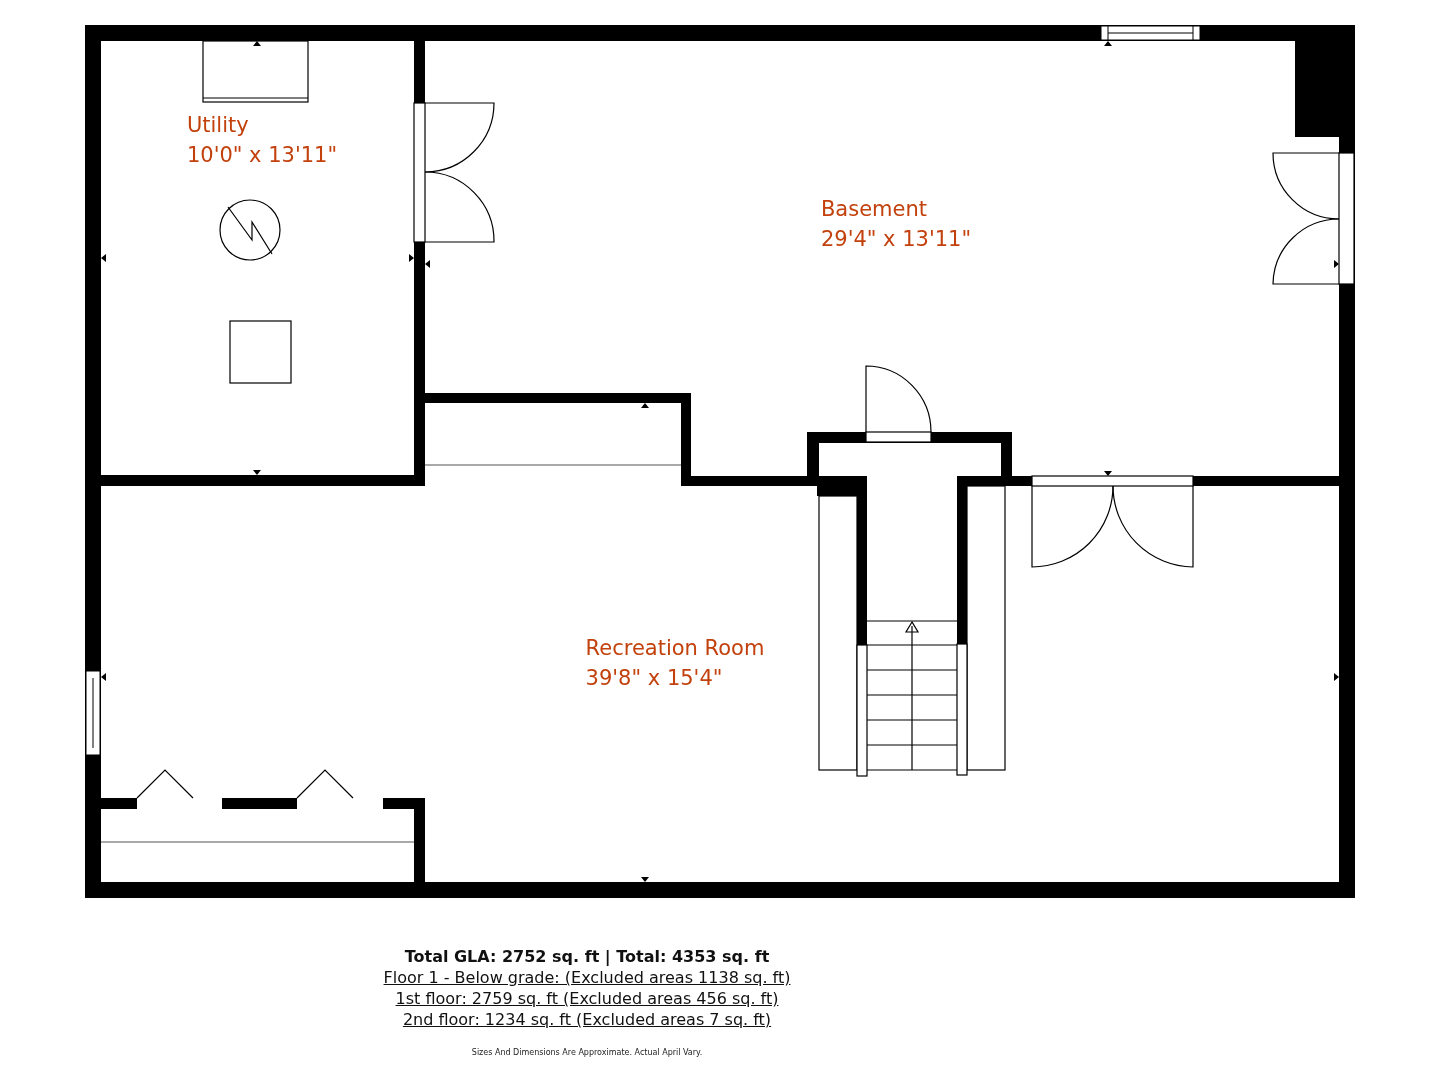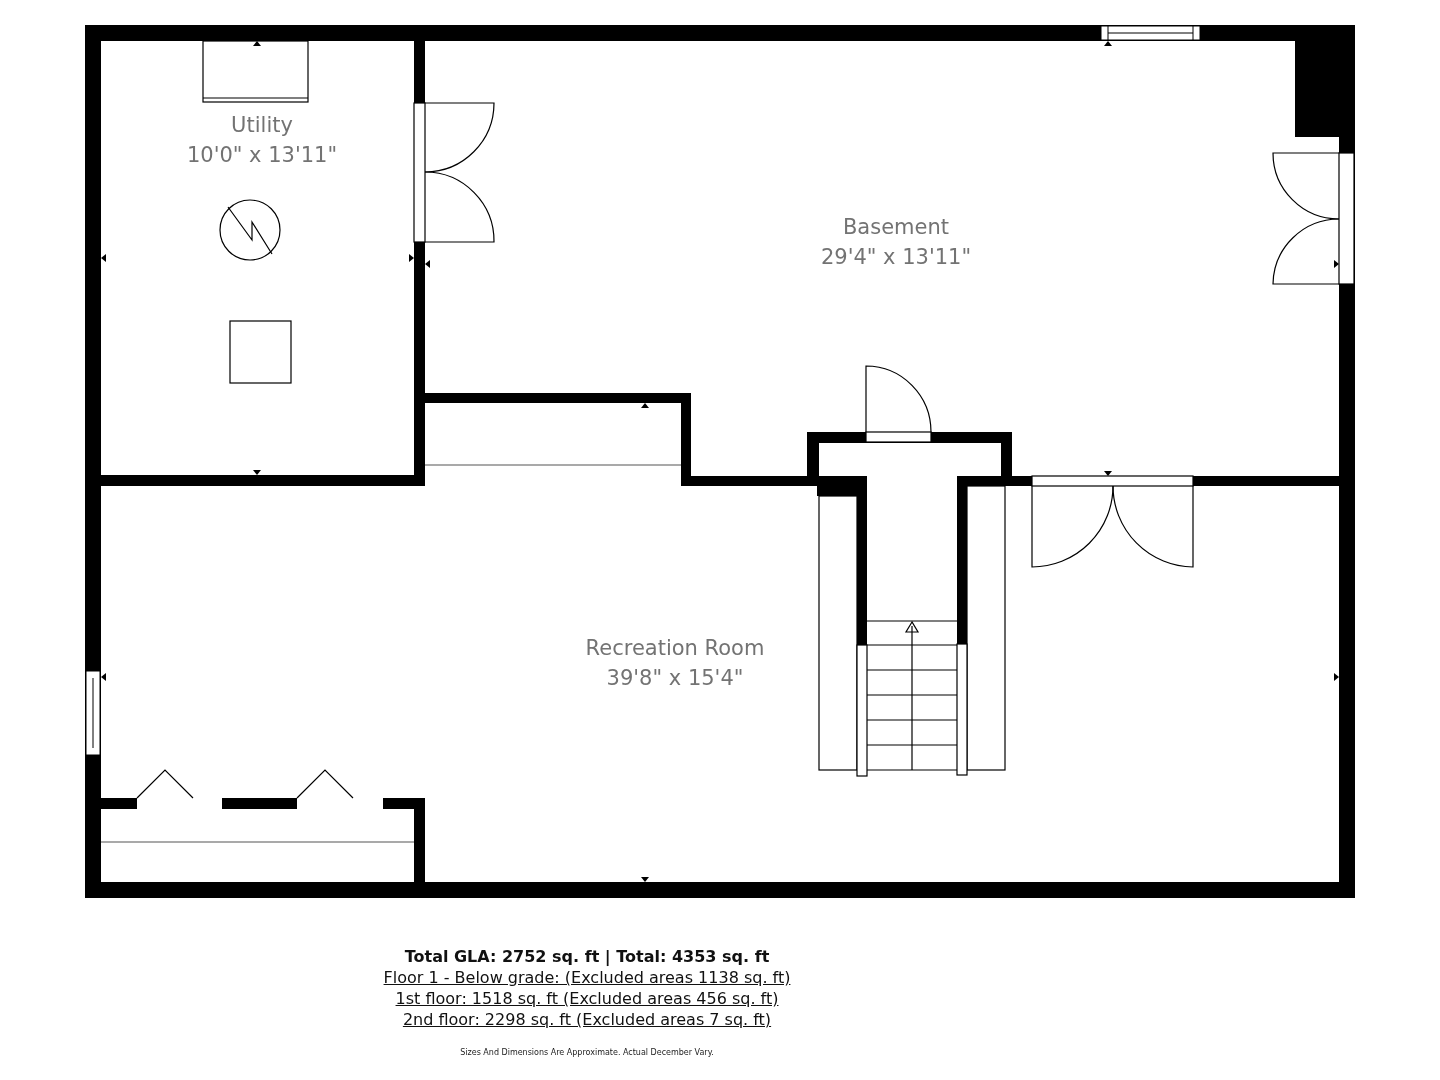--- a/index.html
+++ b/index.html
@@ -1,20 +1,20 @@
 <!DOCTYPE html>
 <html><head>
   <meta charset="utf-8">
   <style>
     html, body { margin: 0; padding: 0; background: #ffffff; }
     body { width: 1440px; height: 1080px; position: relative; overflow: hidden;
            font-family: "DejaVu Sans", sans-serif; color: #000; }
     #plan { position: absolute; left: 0; top: 0; width: 1440px; height: 1080px; }
-    .room-label { position: absolute; text-align: center; transform: translateX(-50%);
-                  font-size: 21px; line-height: 30px; color: #737373; white-space: nowrap; }
+    .room-label { position: absolute; text-align: left; transform: translateX(-50%);
+                  font-size: 21px; line-height: 30px; color: #c2410c; white-space: nowrap; }
     .summary { position: absolute; left: 0; width: 1174px; top: 946px; text-align: center;
                color: #111; }
     .summary .total { font-weight: bold; font-size: 16px; line-height: 21px; }
     .summary .line { font-size: 16px; line-height: 21px; text-decoration: underline; }
     .summary .disclaimer { font-size: 8px; margin-top: 18px; color: #222; }
   </style>
 </head>
 <body>
 
 <svg id="plan" viewBox="0 0 1440 1080" xmlns="http://www.w3.org/2000/svg">
@@ -136,28 +136,28 @@
     <polygon points="101,677 106,673 106,681"></polygon>
     <polygon points="1339,677 1334,673 1334,681"></polygon>
     <polygon points="645,882 641,877 649,877"></polygon>
   </g>
 </svg>
 
 <div class="room-label" style="left:262px; top:110px;">
   <div>Utility</div>
   <div>10'0" x 13'11"</div>
 </div>
-<div class="room-label" style="left:896px; top:212px;">
+<div class="room-label" style="left:896px; top:194px;">
   <div>Basement</div>
   <div>29'4" x 13'11"</div>
 </div>
 <div class="room-label" style="left:675px; top:633px;">
   <div>Recreation Room</div>
   <div>39'8" x 15'4"</div>
 </div>
 
 <div class="summary">
   <div class="total">Total GLA: 2752 sq. ft | Total: 4353 sq. ft</div>
   <div class="line">Floor 1 - Below grade: (Excluded areas 1138 sq. ft)</div>
-  <div class="line">1st floor: 1518 sq. ft (Excluded areas 456 sq. ft)</div>
-  <div class="line">2nd floor: 2298 sq. ft (Excluded areas 7 sq. ft)</div>
-  <div class="disclaimer">Sizes And Dimensions Are Approximate. Actual December Vary.</div>
+  <div class="line">1st floor: 2759 sq. ft (Excluded areas 456 sq. ft)</div>
+  <div class="line">2nd floor: 1234 sq. ft (Excluded areas 7 sq. ft)</div>
+  <div class="disclaimer">Sizes And Dimensions Are Approximate. Actual April Vary.</div>
 </div>
 
 </body></html>

